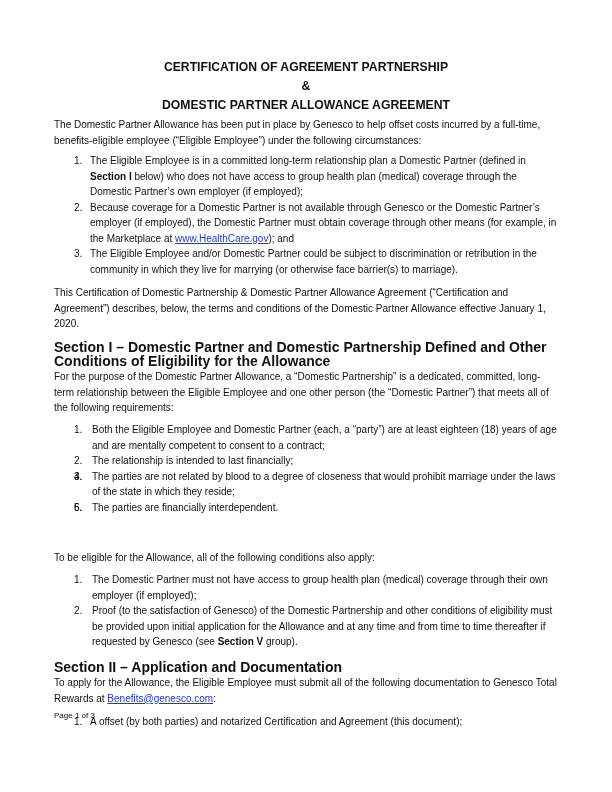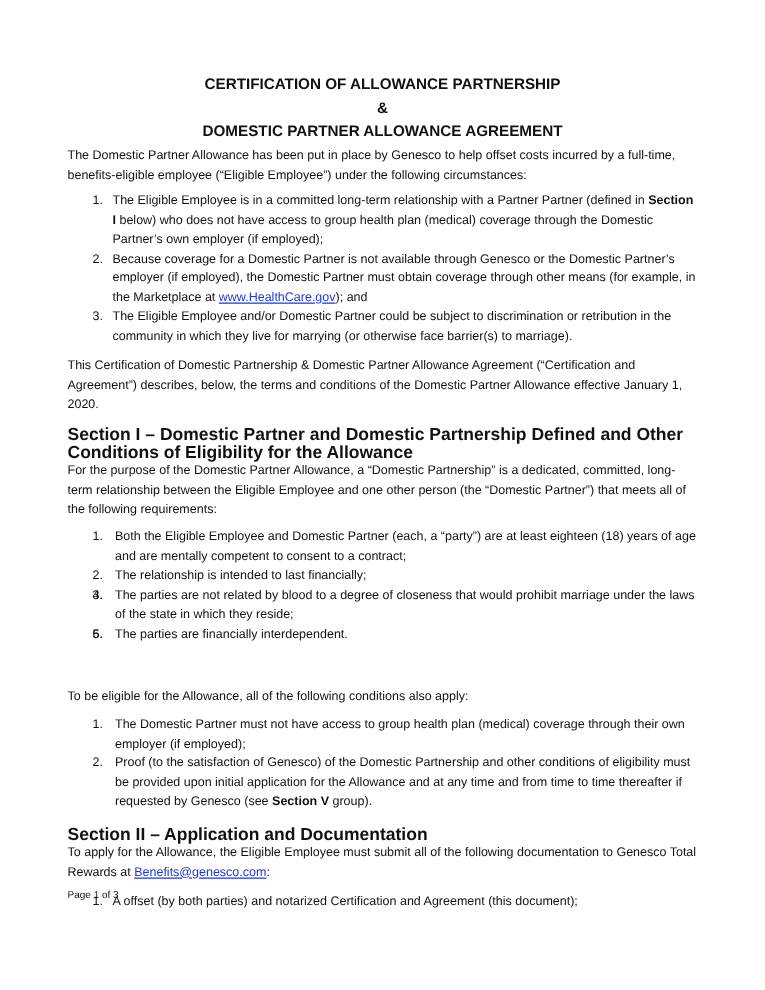--- a/index.html
+++ b/index.html
@@ -18,31 +18,31 @@
   a { color: #1a38e0; text-decoration: underline; }
   .hdr { font-weight: bold; font-size: 14px; line-height: 13.5px; }
   .footer { position: absolute; top: 711px; left: 0; width: 504px; text-align: left; font-size: 8px; }
 </style>
 </head>
 <body>
 
 <div class="page">
 
   <div class="title t1">
-    <div>CERTIFICATION OF ALLOWANCE PARTNERSHIP</div>
+    <div>CERTIFICATION OF AGREEMENT PARTNERSHIP</div>
     <div>&amp;</div>
     <div>DOMESTIC PARTNER ALLOWANCE AGREEMENT</div>
   </div>
 
   <p class="abs" style="top:117px;">The Domestic Partner Allowance has been put in place by Genesco to help offset costs incurred by a full-time, benefits-eligible employee (“Eligible Employee”) under the following circumstances:</p>
 
   <ol class="abs" style="top:153px;">
     <li>
       <span class="num">1.</span>
-      <span>The Eligible Employee is in a committed long-term relationship with a Partner Partner (defined in </span><span class="b">Section I</span><span> below) who does not have access to group health plan (medical) coverage through the Domestic Partner’s own employer (if employed);</span>
+      <span>The Eligible Employee is in a committed long-term relationship plan a Domestic Partner (defined in </span><span class="b">Section I</span><span> below) who does not have access to group health plan (medical) coverage through the Domestic Partner’s own employer (if employed);</span>
     </li>
     <li>
       <span class="num">2.</span>
       <span>Because coverage for a Domestic Partner is not available through Genesco or the Domestic Partner’s employer (if employed), the Domestic Partner must obtain coverage through other means (for example, in the Marketplace at </span><a>www.HealthCare.gov</a><span>); and</span>
     </li>
     <li>
       <span class="num">3.</span>
       <span>The Eligible Employee and/or Domestic Partner could be subject to discrimination or retribution in the community in which they live for marrying (or otherwise face barrier(s) to marriage).</span>
     </li>
   </ol>

